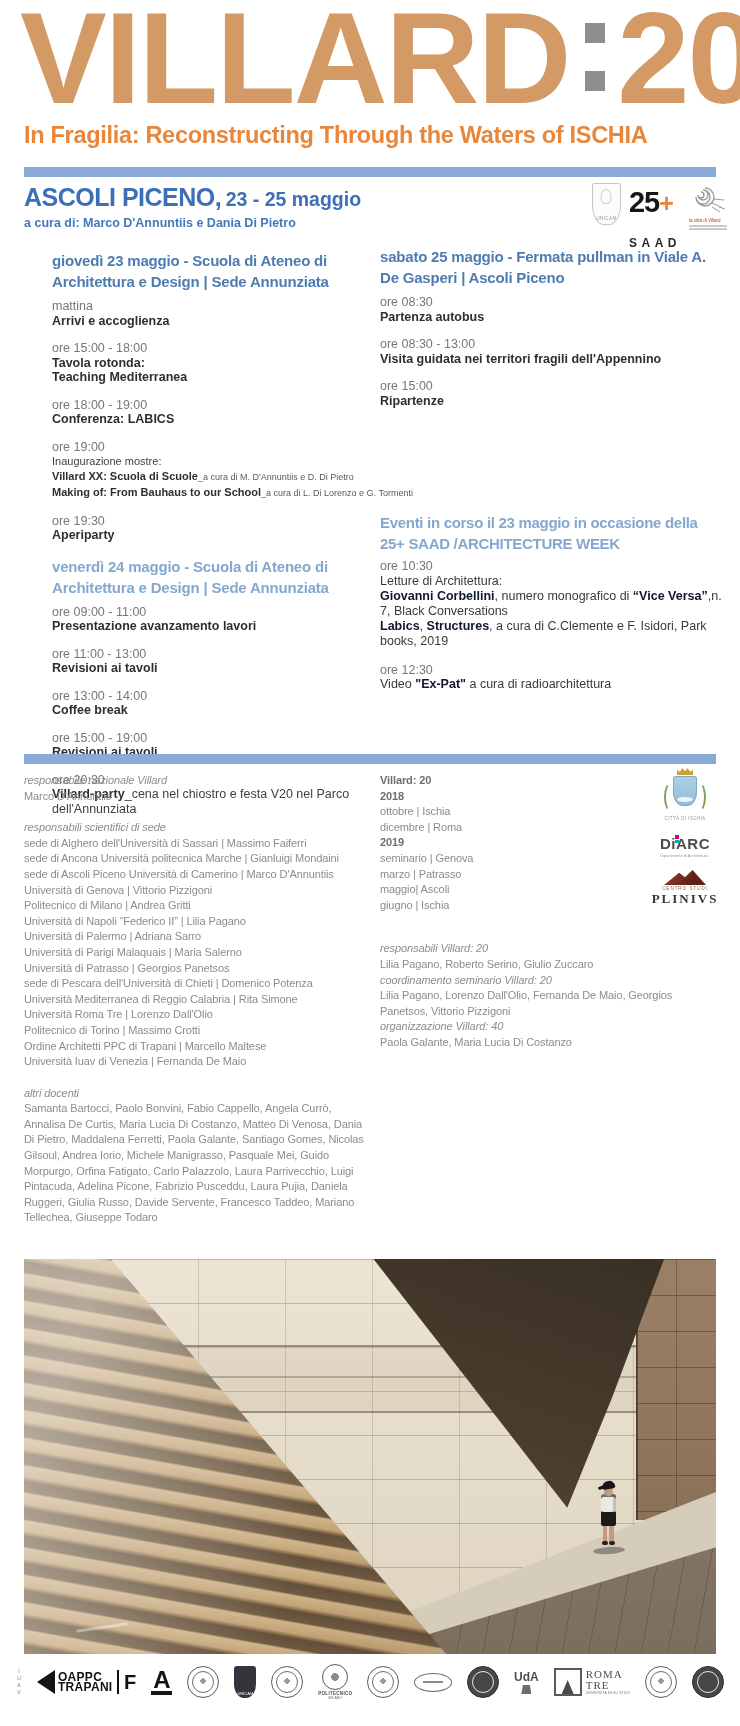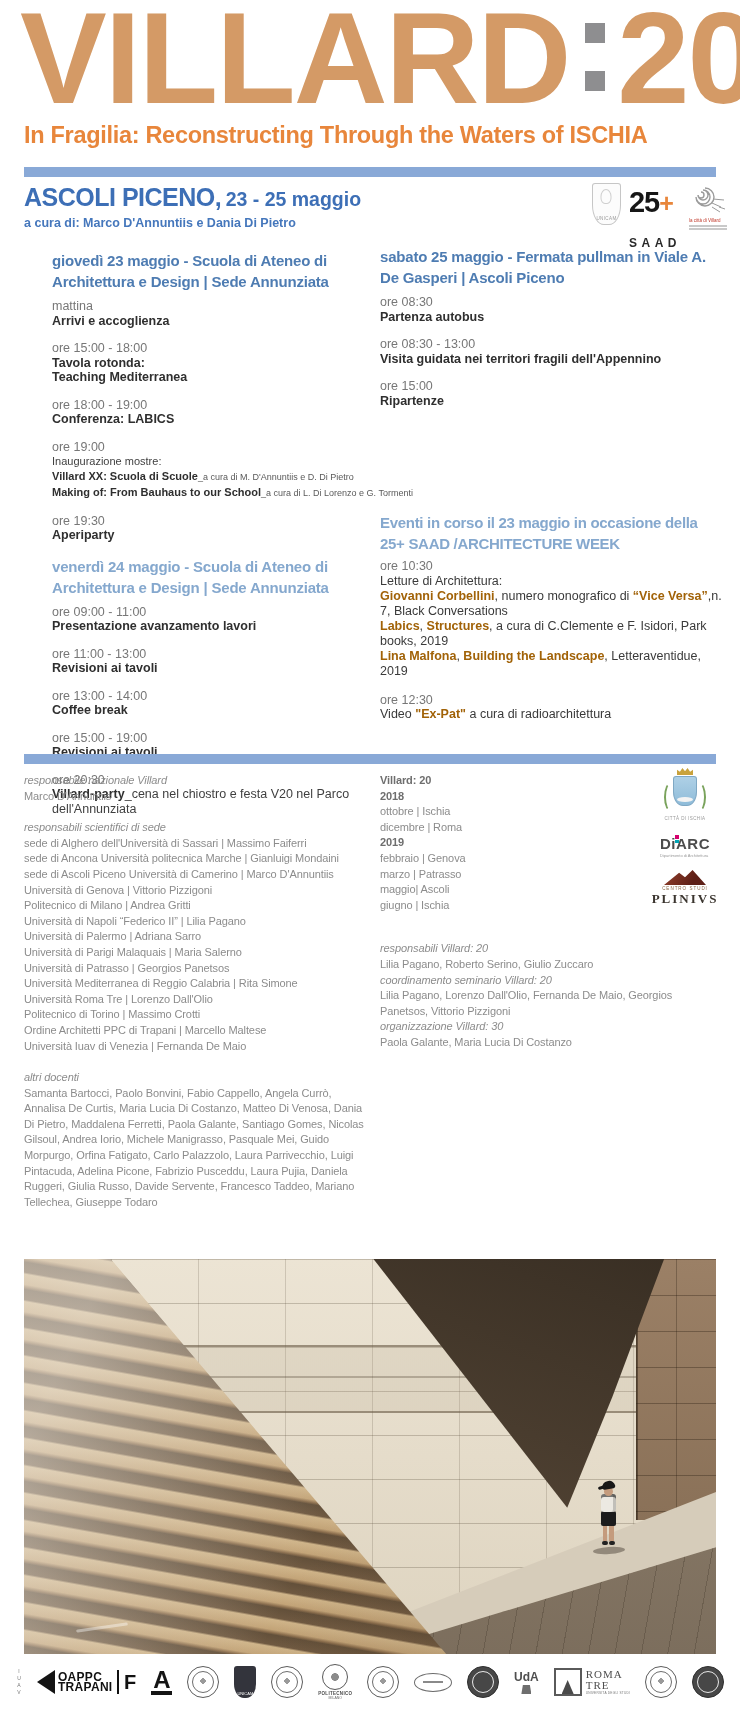--- a/index.html
+++ b/index.html
@@ -50,21 +50,21 @@
   .ev { margin-bottom:13px; }
   .tm  { font-size:12.5px; line-height:14.5px; color:#777777; }
   .et  { font-size:12.5px; line-height:14.5px; font-weight:bold; color:#2f2f2f; }
   .reg { font-size:11px; line-height:14.5px; color:#3f3f3f; }
   .show { font-size:11px; line-height:15px; color:#2f2f2f; font-weight:bold; white-space:nowrap; }
   .show .note { font-size:9px; font-weight:normal; color:#5a5a5a; }
   .cont { font-weight:normal; color:#3f3f3f; }
   .side-title { margin-top:104px; font-size:15px; font-weight:bold; color:#85A8CE;
                 line-height:21px; letter-spacing:-0.3px; margin-bottom:5px; }
   .lect { font-size:12.5px; line-height:15px; color:#3a3a3a; }
-  .lect b { color:#a16207; }
+  .lect b { color:#0f172a; }
   .mt14 { margin-top:14px; }
 
   
   .c1 { position:absolute; top:773px; left:24px; width:344px; font-size:11px;
         line-height:15.6px; color:#8C8C8C; letter-spacing:-0.1px; }
   .c2 { position:absolute; top:773px; left:380px; width:312px; font-size:11px;
         line-height:15.6px; color:#8C8C8C; letter-spacing:-0.1px; }
   .ch { font-style:italic; }
   .cb { font-weight:bold; color:#6e6e6e; }
   .cgap { height:16px; } .tgap { height:28px; }
@@ -282,21 +282,20 @@
     <div class="ev">
       <div class="tm">ore 15:00</div>
       <div class="et">Ripartenze</div>
     </div>
 
     <div class="side-title">Eventi in corso il 23 maggio in occasione della 25+ SAAD /ARCHITECTURE WEEK</div>
     <div class="tm">ore 10:30</div>
     <div class="lect">Letture di Architettura:</div>
     <div class="lect"><b>Giovanni Corbellini</b><span>, numero monografico di </span><b>“Vice Versa”</b><span>,n. 7, Black Conversations</span></div>
     <div class="lect"><b>Labics</b><span>, </span><b>Structures</b><span>, a cura di C.Clemente e F. Isidori, Park books, 2019</span></div>
-    <div class="lect"><b>Lina Malfona</b><span>, </span><b>Building the Landscape</b><span>, Letteraventidue, 2019</span></div>
 
     <div class="tm mt14">ore 12:30</div>
     <div class="lect"><span>Video </span><b>"Ex-Pat"</b><span> a cura di radioarchitettura</span></div>
   </div>
 
   <div class="bar bar2"></div>
 
   <div class="c1">
     <div class="ch">responsabile nazionale Villard</div>
     <div>Marco D'Annuntiis</div>
@@ -304,46 +303,47 @@
     <div class="ch">responsabili scientifici di sede</div>
     <div>sede di Alghero dell'Università di Sassari | Massimo Faiferri</div>
     <div>sede di Ancona Università politecnica Marche | Gianluigi Mondaini</div>
     <div>sede di Ascoli Piceno Università di Camerino | Marco D'Annuntiis</div>
     <div>Università di Genova | Vittorio Pizzigoni</div>
     <div>Politecnico di Milano | Andrea Gritti</div>
     <div>Università di Napoli “Federico II” | Lilia Pagano</div>
     <div>Università di Palermo | Adriana Sarro</div>
     <div>Università di Parigi Malaquais | Maria Salerno</div>
     <div>Università di Patrasso | Georgios Panetsos</div>
+    <div>sede di Pescara dell'Università di Chieti | Domenico Potenza</div>
     <div>Università Mediterranea di Reggio Calabria | Rita Simone</div>
     <div>Università Roma Tre | Lorenzo Dall'Olio</div>
     <div>Politecnico di Torino | Massimo Crotti</div>
     <div>Ordine Architetti PPC di Trapani | Marcello Maltese</div>
     <div>Università Iuav di Venezia | Fernanda De Maio</div>
     <div class="cgap"></div>
     <div class="ch">altri docenti</div>
     <div>Samanta Bartocci, Paolo Bonvini, Fabio Cappello, Angela Currò, Annalisa De Curtis, Maria Lucia Di Costanzo, Matteo Di Venosa, Dania Di Pietro, Maddalena Ferretti, Paola Galante, Santiago Gomes, Nicolas Gilsoul, Andrea Iorio, Michele Manigrasso, Pasquale Mei, Guido Morpurgo, Orfina Fatigato, Carlo Palazzolo, Laura Parrivecchio, Luigi Pintacuda, Adelina Picone, Fabrizio Pusceddu, Laura Pujia, Daniela Ruggeri, Giulia Russo, Davide Servente, Francesco Taddeo, Mariano Tellechea, Giuseppe Todaro</div>
   </div>
 
   <div class="c2">
     <div class="cb">Villard: 20</div>
     <div class="cb">2018</div>
     <div>ottobre | Ischia</div>
     <div>dicembre | Roma</div>
     <div class="cb">2019</div>
-    <div>febbraio | Genova</div>
+    <div>seminario | Genova</div>
     <div>marzo | Patrasso</div>
     <div>maggio| Ascoli</div>
     <div>giugno | Ischia</div>
     <div class="tgap"></div>
     <div class="ch">responsabili Villard: 20</div>
     <div>Lilia Pagano, Roberto Serino, Giulio Zuccaro</div>
     <div class="ch">coordinamento seminario Villard: 20</div>
     <div>Lilia Pagano, Lorenzo Dall'Olio, Fernanda De Maio, Georgios Panetsos, Vittorio Pizzigoni</div>
-    <div class="ch">organizzazione Villard: 30</div>
+    <div class="ch">organizzazione Villard: 40</div>
     <div>Paola Galante, Maria Lucia Di Costanzo</div>
   </div>
 
   <div class="clogos">
     <div class="arms">
       <div class="crown"></div>
       <div class="shieldI"></div>
       <div class="laurel l"></div>
         <div class="laurel r"></div>
     </div>

